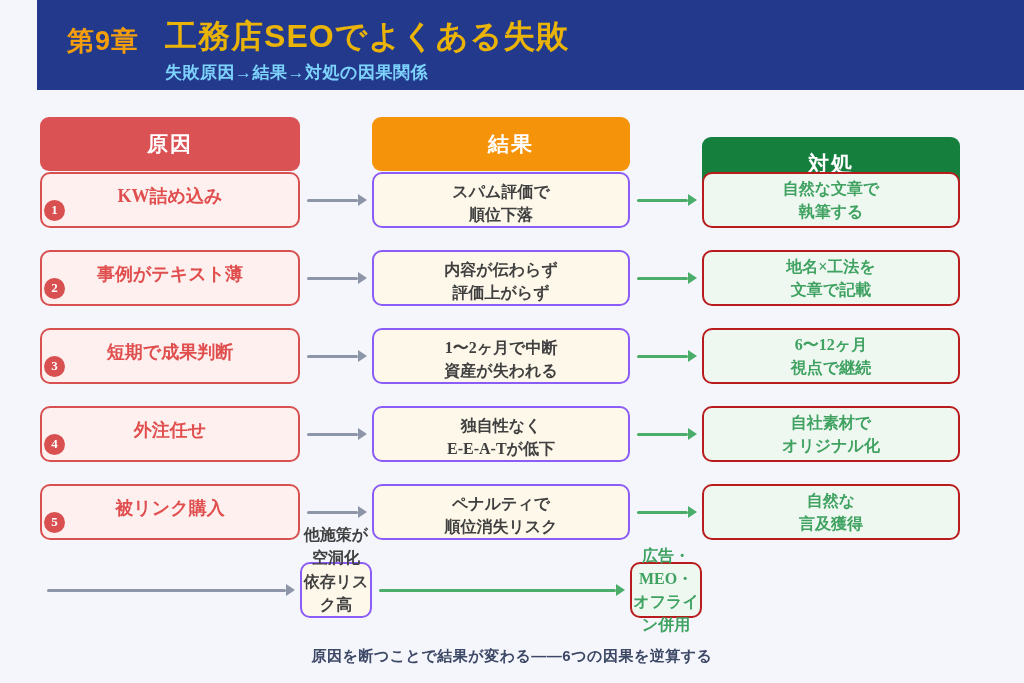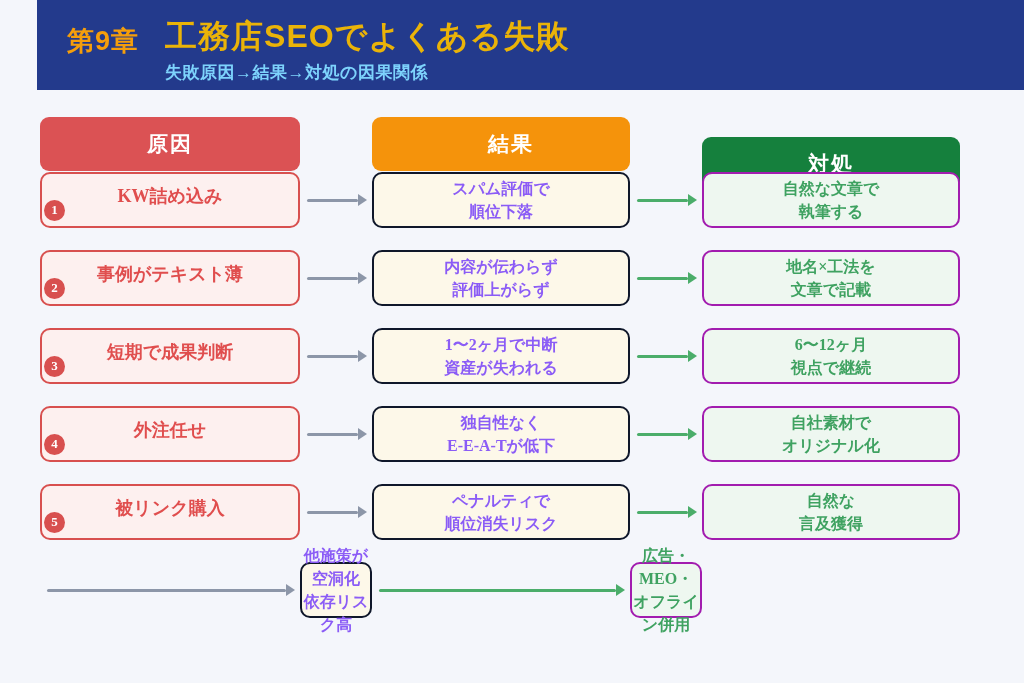--- a/index.html
+++ b/index.html
@@ -51,25 +51,25 @@
     border-radius:10px;
     display:flex; flex-direction:column; align-items:center; justify-content:center;
     position:relative; text-align:center; line-height:1.45;font-family:Liberation Serif, serif;
   }
   .box-cause {
     background:#FDF0EF; border:2px solid #D8504F;
     color:#E04E4E; font-weight:700; font-size:18px;
     padding-bottom:8px;
   }
   .box-result {
-    background:#FDF8E9; border:2px solid #0f172a;
-    color:#8b5cf6; font-weight:700; font-size:16px;
+    background:#FDF8E9; border:2px solid #8b5cf6;
+    color:#404040; font-weight:700; font-size:16px;justify-content:flex-end;
   }
   .box-action {
-    background:#EEF7F0; border:2px solid #a21caf;
+    background:#EEF7F0; border:2px solid #b91c1c;
     color:#3FA261; font-weight:700; font-size:16px;
   }
   .num-badge {
     position:absolute; left:2px; bottom:5px;
     width:21px; height:21px; border-radius:50%;
     background:#D8504F; color:#FFFFFF;
     font-size:13px; font-weight:700;
     display:flex; align-items:center; justify-content:center;
     padding-bottom:1px;
   }
@@ -230,14 +230,15 @@
         <span class="shaft"></span>
         <span class="head"></span>
       </div>
     <div class="box box-action">
       <div>広告・MEO・</div>
       <div>オフライン併用</div>
     </div>
 
   </div>
 
+  <div class="footer-note">原因を断つことで結果が変わる——6つの因果を逆算する</div>
 
 </div>
 
 </body></html>

